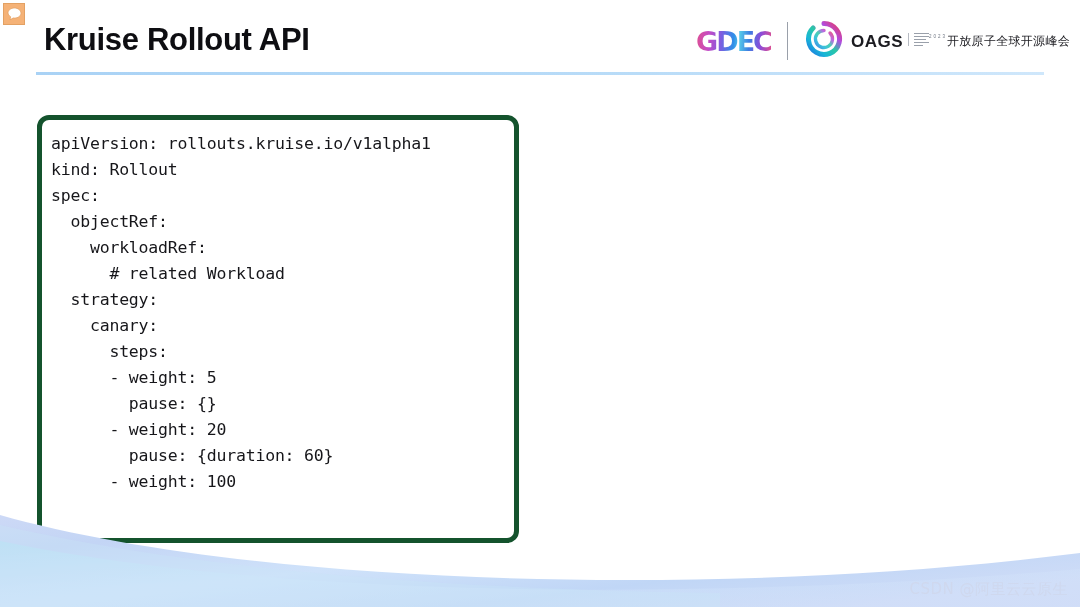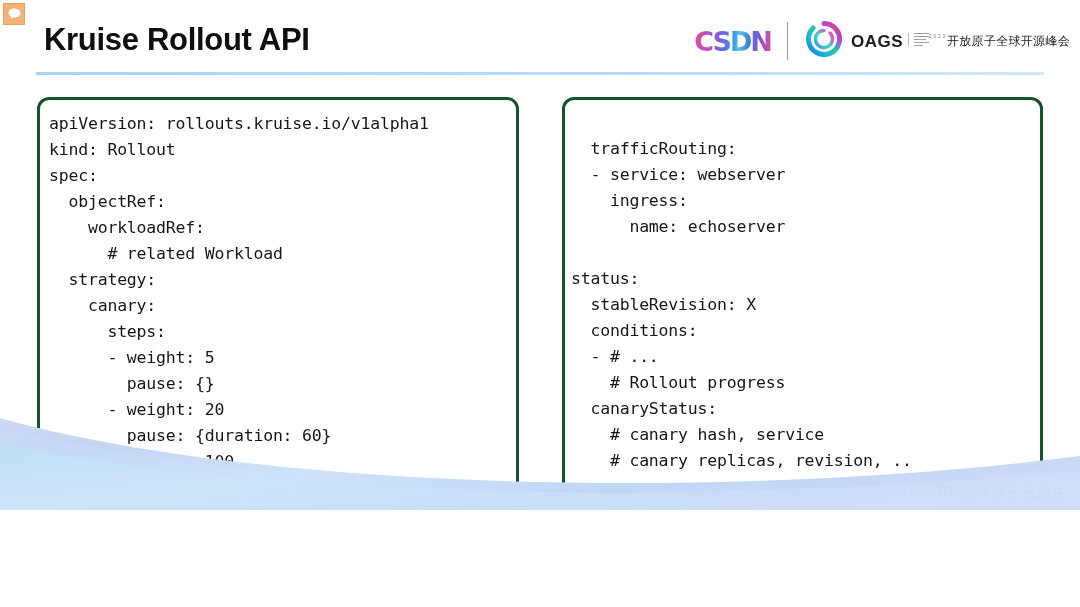--- a/index.html
+++ b/index.html
@@ -6,21 +6,21 @@
     margin: 0;
     padding: 0;
     background: #ffffff;
   }
   body {
     font-family: "Liberation Sans", sans-serif;
   }
   .slide {
     position: relative;
     width: 1080px;
-    height: 510px;
+    height: 607px;
     background: #ffffff;
     overflow: hidden;
   }
 
   
   .comment-marker {
     position: absolute;
     left: 3px;
     top: 3px;
     width: 22px;
@@ -117,24 +117,24 @@
     color: #1b1b20;
     letter-spacing: 0.3px;
     line-height: 1;
     margin-top: 2px;
     font-family: "DejaVu Sans", sans-serif;
   }
 
   
   .code-panel {
     position: absolute;
-    top: 97px;
+    top: 115px;
     height: 428px;
     background: #ffffff;
-    border: 3px solid #14532d;
+    border: 5px solid #14532d;
     border-radius: 12px;
     box-sizing: border-box;
     overflow: hidden;
   }
   .code-panel.left  { left: 37px;  width: 482px; }
   .code-panel.right { left: 562px; width: 481px; }
 
   .code-text {
     margin: 0;
     font-family: "DejaVu Sans Mono", "Liberation Mono", monospace;
@@ -172,21 +172,21 @@
       <svg width="15" height="14" viewBox="0 0 15 14" aria-hidden="true">
         <path d="M7.5 1C3.9 1 1 3.1 1 5.8c0 1.6 1 3 2.6 3.9L3 12.8l3.2-1.8c.4.05.85.08 1.3.08C11.1 11.06 14 8.9 14 6.2 14 3.4 11.1 1 7.5 1z" fill="#ffffff" stroke="#e3a163" stroke-width="0.8"></path>
       </svg>
     </span>
   </div>
 
   <div class="slide-title">Kruise Rollout API</div>
   <div class="title-rule"></div>
 
   <div class="logo-bar">
-    <div class="gdec-logo">CSDN</div>
+    <div class="gdec-logo">GDEC</div>
     <div class="logo-divider"></div>
     <div class="oags-block">
       <span class="oags-ring">
         <svg width="40" height="40" viewBox="0 0 40 40" aria-hidden="true">
           <defs>
             <linearGradient id="ringgrad" x1="0%" y1="100%" x2="100%" y2="0%">
               <stop offset="0%" stop-color="#1f6fe0"></stop>
               <stop offset="25%" stop-color="#18b5d8"></stop>
               <stop offset="50%" stop-color="#29c7a6"></stop>
               <stop offset="72%" stop-color="#b24be0"></stop>
@@ -224,35 +224,20 @@
   strategy:
     canary:
       steps:
       - weight: 5
         pause: {}
       - weight: 20
         pause: {duration: 60}
       - weight: 100</pre>
   </div>
 
-  <div class="code-panel right">
-    <pre class="code-text">  trafficRouting:
-  - service: webserver
-    ingress:
-      name: echoserver
-
-status:
-  stableRevision: X
-  conditions:
-  - # ...
-    # Rollout progress
-  canaryStatus:
-    # canary hash, service
-    # canary replicas, revision, ..</pre>
-  </div>
 
   <svg class="wave" viewBox="0 0 1080 110" preserveAspectRatio="none" aria-hidden="true">
     <defs>
       <linearGradient id="wave1" x1="0%" y1="0%" x2="100%" y2="70%">
         <stop offset="0%" stop-color="#cdd9f6"></stop>
         <stop offset="20%" stop-color="#c3d5f5"></stop>
         <stop offset="48%" stop-color="#cfe2fa"></stop>
         <stop offset="75%" stop-color="#c0d6f6"></stop>
         <stop offset="100%" stop-color="#cfdcf7"></stop>
       </linearGradient>

